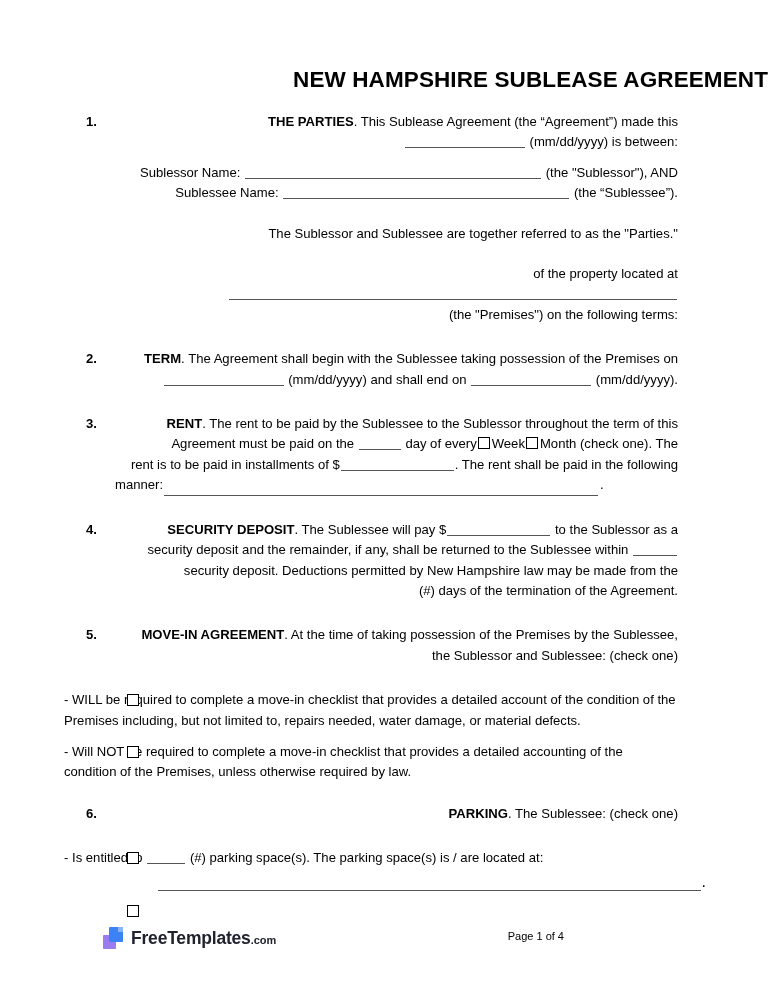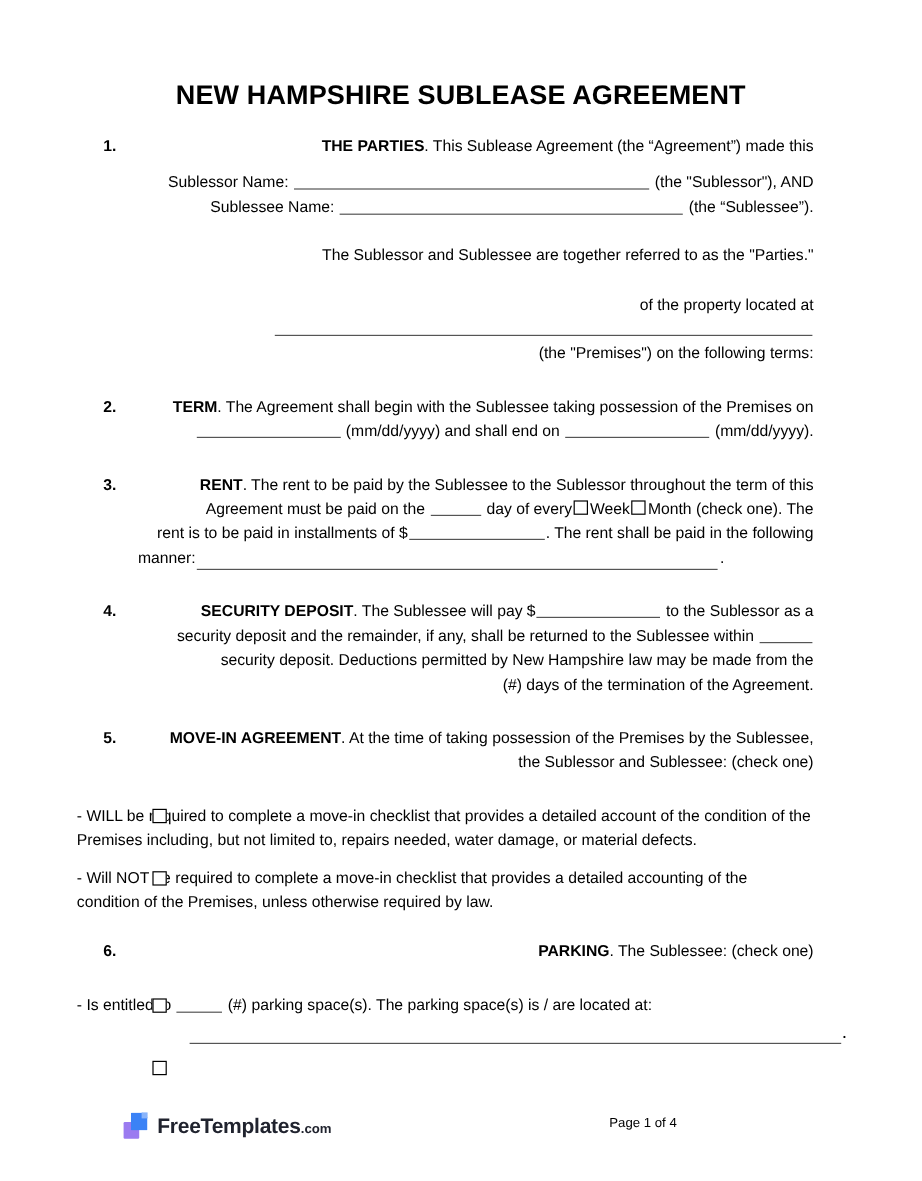--- a/index.html
+++ b/index.html
@@ -23,21 +23,21 @@
     padding: 0;
     overflow: hidden;
   }
 
   
   .doc-title {
     position: absolute;
     top: 68px;
     left: 0;
     width: 768px;
-    text-align: center;
+    text-align: right;
     font-size: 22.5px;
     font-weight: bold;
     letter-spacing: 0.1px;
     line-height: 1.1;
   }
 
   
   .body-wrap {
     position: absolute;
     top: 112px;
@@ -200,20 +200,24 @@
 
   <div class="doc-title">NEW HAMPSHIRE SUBLEASE AGREEMENT</div>
 
   <div class="body-wrap">
 
     <div class="clause">
       <span class="num">1.</span>
       <p class="para">
         <b>THE PARTIES</b><span>. This Sublease Agreement (the “Agreement”) made this</span>
       </p>
+      <p class="para">
+        <span class="blank b-date"></span>
+        <span>(mm/dd/yyyy) is between:</span>
+      </p>
 
       <div class="gap-sm"></div>
 
       <p class="para">
         <span>Sublessor Name:</span>
         <span class="blank b-name"></span>
         <span>(the "Sublessor"), AND</span>
       </p>
       <p class="para">
         <span>Sublessee Name:</span>

